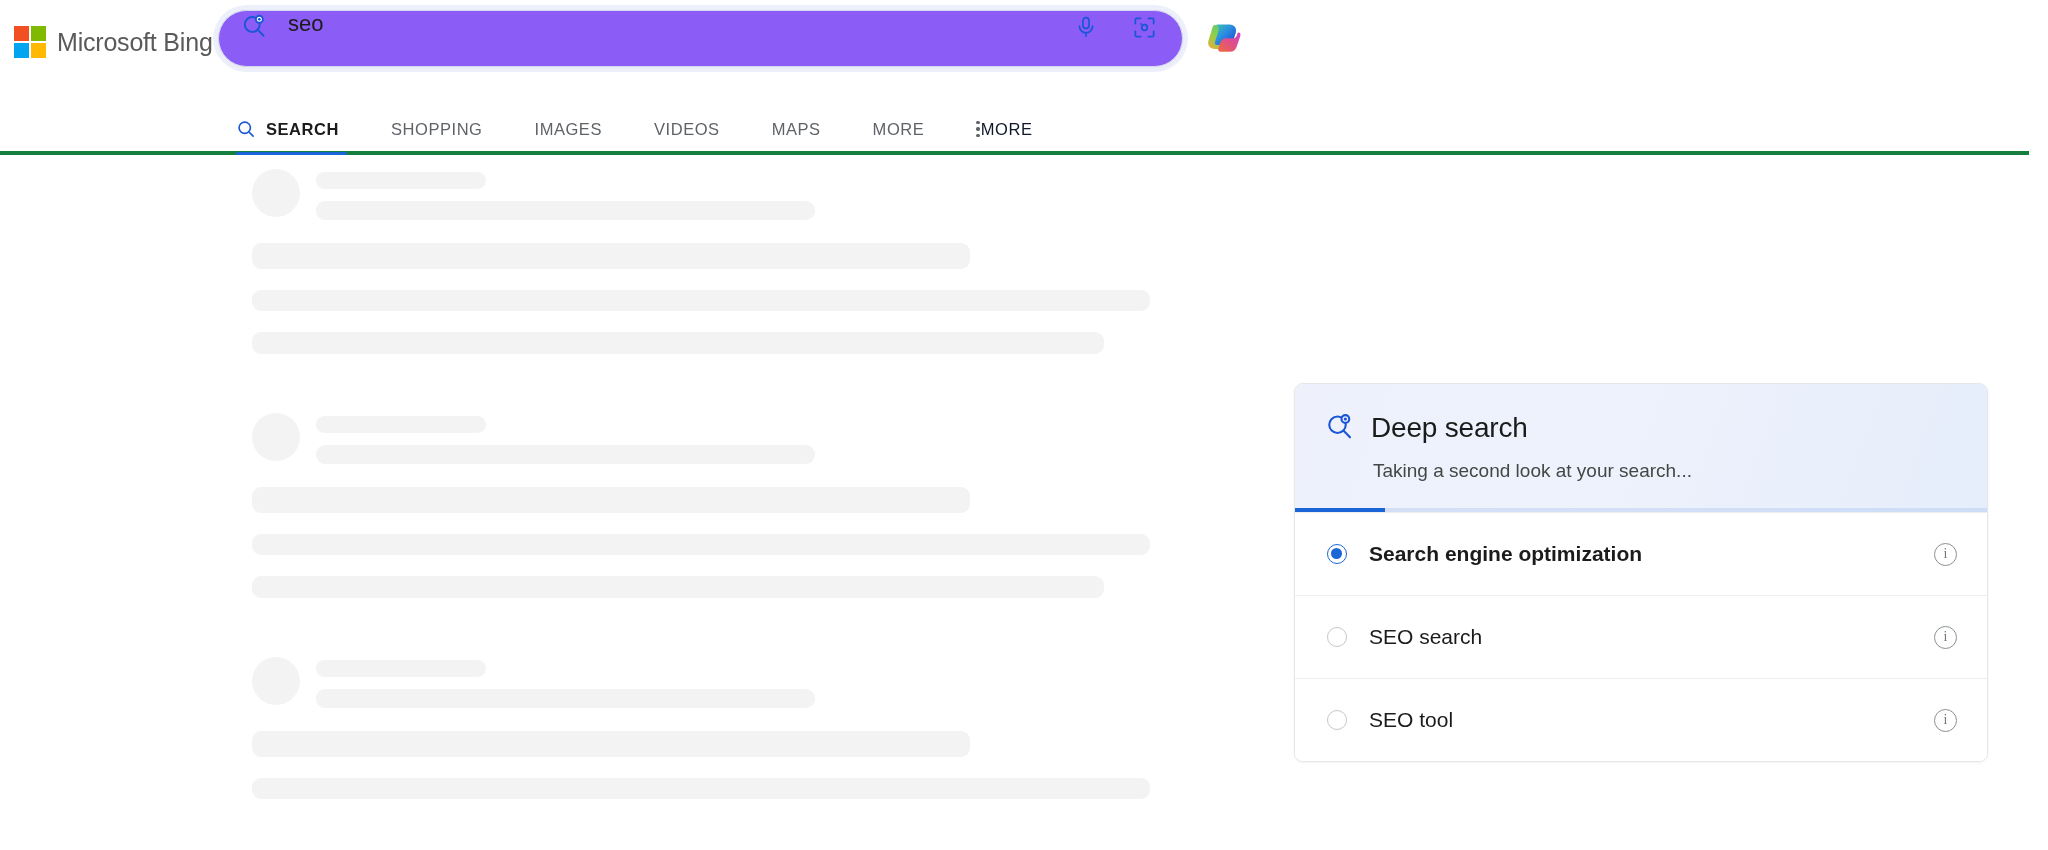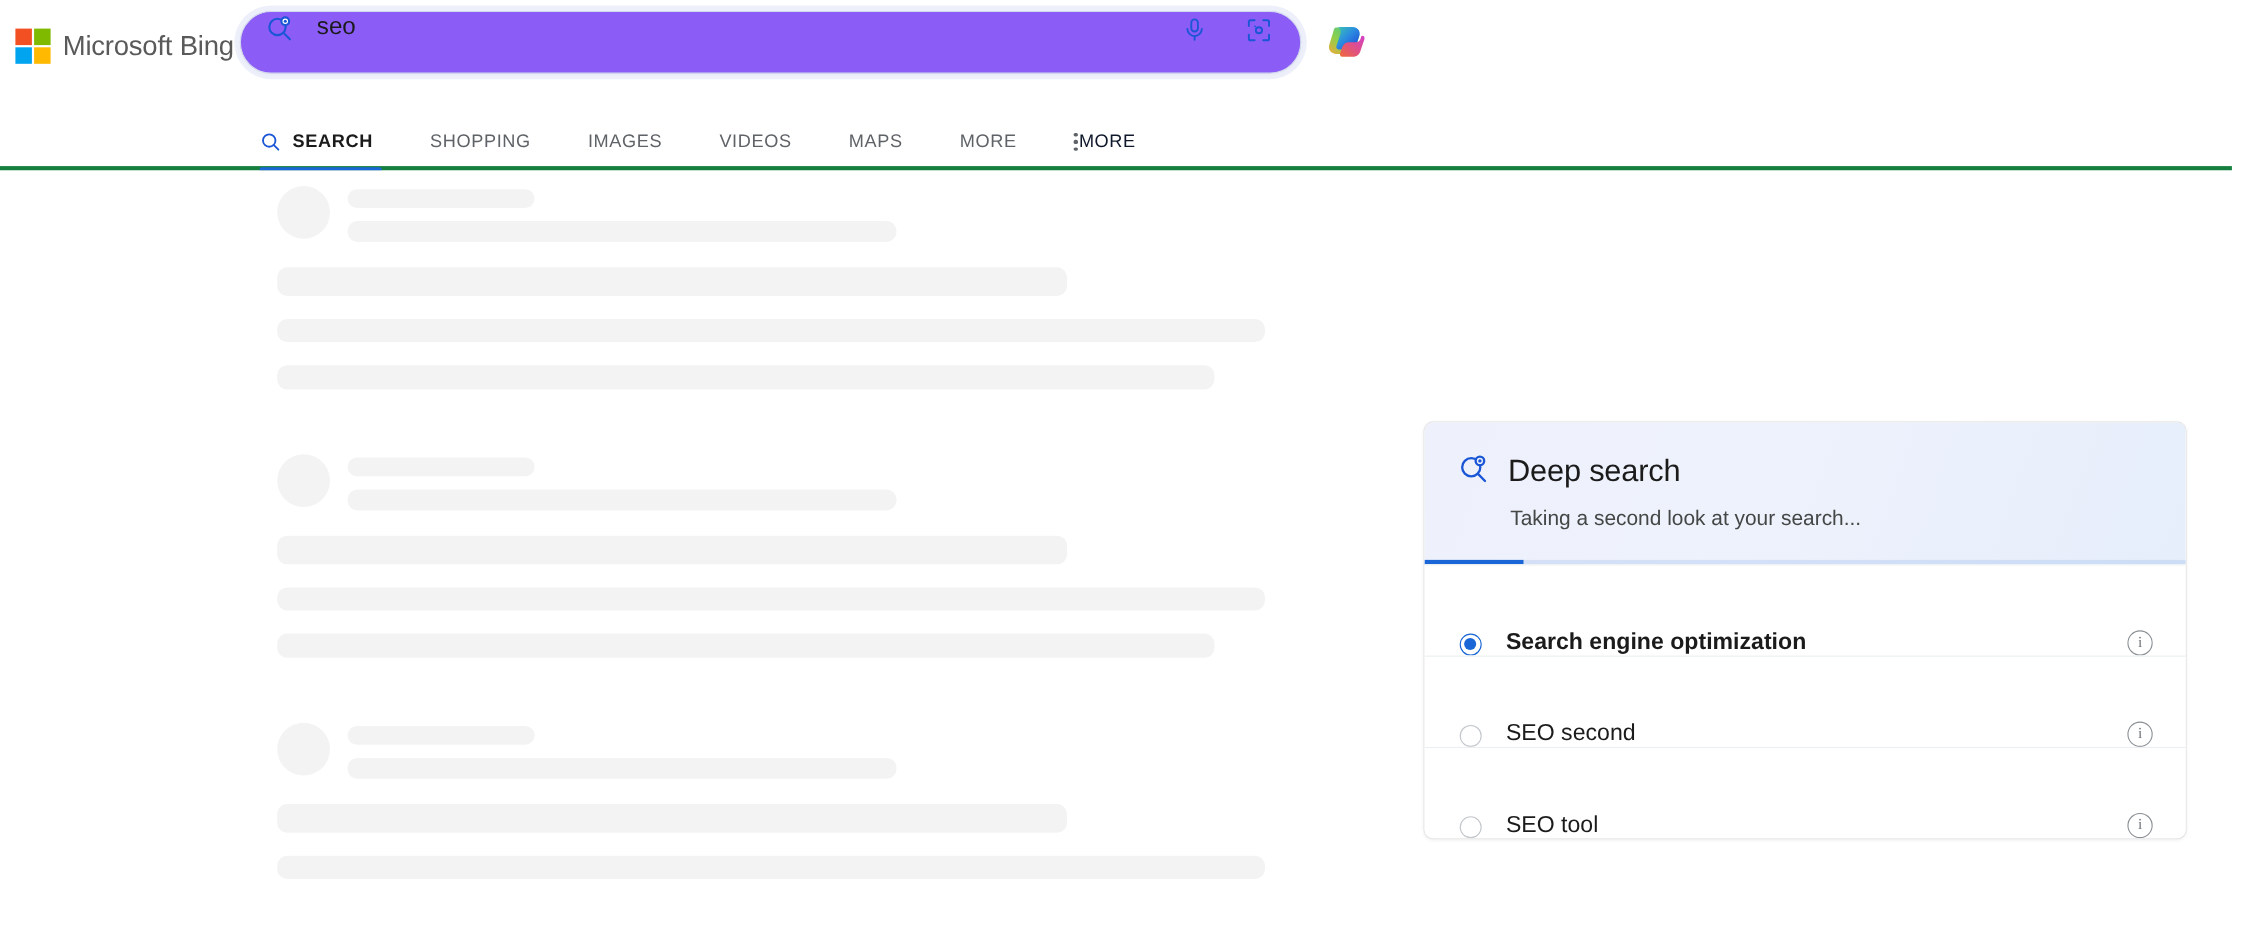--- a/index.html
+++ b/index.html
@@ -158,21 +158,21 @@
   }
   .dp-title { display: flex; align-items: flex-start; gap: 16px; }
   .dp-title-text { font-size: 28px; color: #1b1b1b; letter-spacing: -0.2px; }
   .dp-sub { margin-top: 14px; font-size: 19px; color: #444746; margin-left: 48px; }
   .dp-progress { position: absolute; left: 0; right: 0; bottom: 0; height: 4px; background: rgba(26,102,214,0.12); }
   .dp-progress-fill { height: 4px; background: #1a66d6; }
 
   .dp-opt {
     position: relative;
     display: flex;
-    align-items: flex-end;
+    align-items: center;
     height: 83px;
     padding: 0 30px 0 32px;
     border-top: 1px solid #eceff1;
     cursor: pointer;
     background: #fff;
   }
   .dp-opt:first-of-type { border-top: none; }
   .radio {
     width: 20px; height: 20px;
     border-radius: 50%;
@@ -367,21 +367,21 @@
     </div>
 
     <div class="dp-opt selected">
       <span class="radio sel"></span>
       <span class="dp-opt-label">Search engine optimization</span>
       <span class="info-icon">i</span>
     </div>
 
     <div class="dp-opt">
       <span class="radio"></span>
-      <span class="dp-opt-label">SEO second</span>
+      <span class="dp-opt-label">SEO search</span>
       <span class="info-icon">i</span>
     </div>
 
     <div class="dp-opt">
       <span class="radio"></span>
       <span class="dp-opt-label">SEO tool</span>
       <span class="info-icon">i</span>
     </div>
   </section>
 </div>

